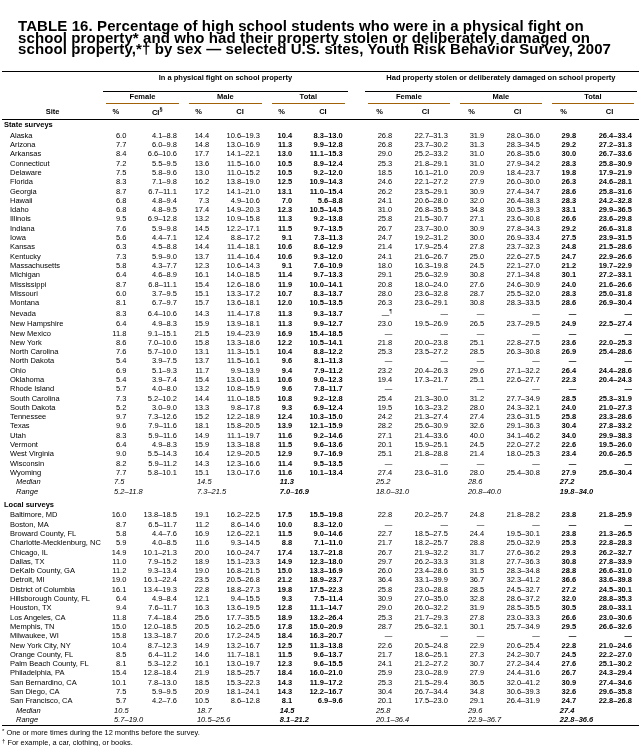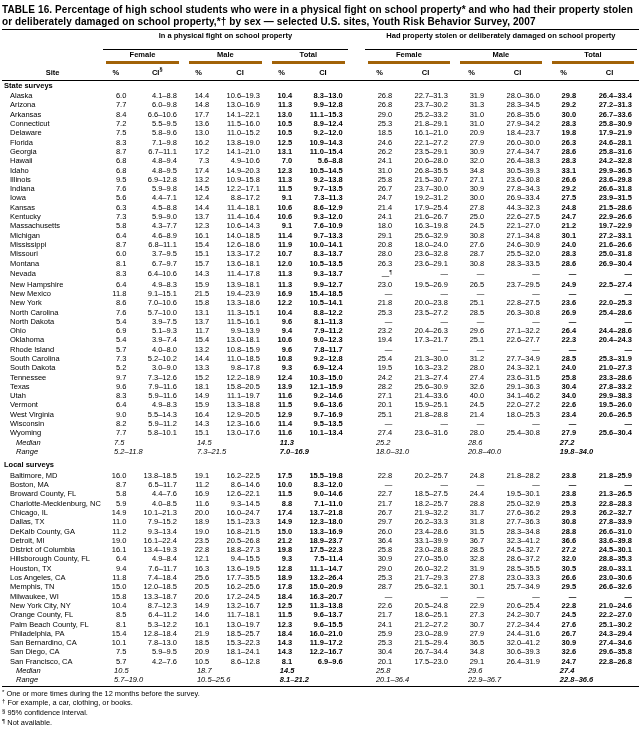--- a/index.html
+++ b/index.html
@@ -1,25 +1,25 @@
 <!DOCTYPE html>
 <html><head>
 <meta charset="utf-8">
 <style>
   html,body{margin:0;padding:0;background:#fff;}
   .page{width:641px;height:746px;box-sizing:border-box;padding:4px 2px 0 2px;overflow:hidden;
         font-family:"Liberation Sans",sans-serif;color:#000;background:#fff;}
-  .title{font-size:10px;font-weight:bold;line-height:11.6px;margin:0;letter-spacing:0.1px;}
+  .title{font-size:15px;font-weight:bold;line-height:11.6px;margin:16px;letter-spacing:0.1px;}
   .rule{height:0;border-bottom:1px solid #000;margin:2px 0 1px 0;}
   table{width:637px;border-collapse:collapse;table-layout:fixed;font-size:7.5px;}
   col.c-site{width:98px;} col.c-p{width:29px;} col.c-c{width:53px;}
   col.c-gap{width:13px;} col.c-p2{width:33px;} col.c-c2{width:58px;}
   thead th{font-weight:bold;padding:0;vertical-align:bottom;font-size:7.5px;line-height:10px;white-space:nowrap;}
   .u{border-bottom:1px solid #000;margin:0 2px;padding-bottom:8px;}
-  .u2{border-bottom:3px solid #a16207;margin:0 5px;padding-bottom:1px;}
+  .u2{border-bottom:1px solid #a16207;margin:0 5px;padding-bottom:1px;}
   tr.hdr3 th{border-bottom:1.5px solid #000;padding-bottom:2px;}
   th.site-h{text-align:center;padding-left:2px;margin-top:18px;}
   .pct-h,.ci-h{text-align:center;}
   sup{font-size:5.5px;}
   td{padding:0;height:9.3px;line-height:9.3px;white-space:nowrap;}
   td.site{text-align:left;padding-left:8px;}
   td.pct{text-align:right;padding-right:4px;}
   td.ci{text-align:right;padding-right:7px;}
   td.tot{font-weight:bold;}
   td.sec-label{font-weight:bold;text-align:left;padding-left:2px;height:10.5px;line-height:10.5px;}
@@ -306,21 +306,21 @@
           <td class="pct">6.3</td>
           <td class="ci">4.5–8.8</td>
           <td class="pct">14.4</td>
           <td class="ci">11.4–18.1</td>
           <td class="pct tot">10.6</td>
           <td class="ci tot">8.6–12.9</td>
           <td class="gap"></td>
           <td class="pct">21.4</td>
           <td class="ci">17.9–25.4</td>
           <td class="pct">27.8</td>
-          <td class="ci">44.3–32.3</td>
+          <td class="ci">23.7–32.3</td>
           <td class="pct tot">24.8</td>
           <td class="ci tot">21.5–28.6</td>
         </tr>
         <tr>
           <td class="site">Kentucky</td>
           <td class="pct">7.3</td>
           <td class="ci">5.9–9.0</td>
           <td class="pct">13.7</td>
           <td class="ci">11.4–16.4</td>
           <td class="pct tot">10.6</td>

